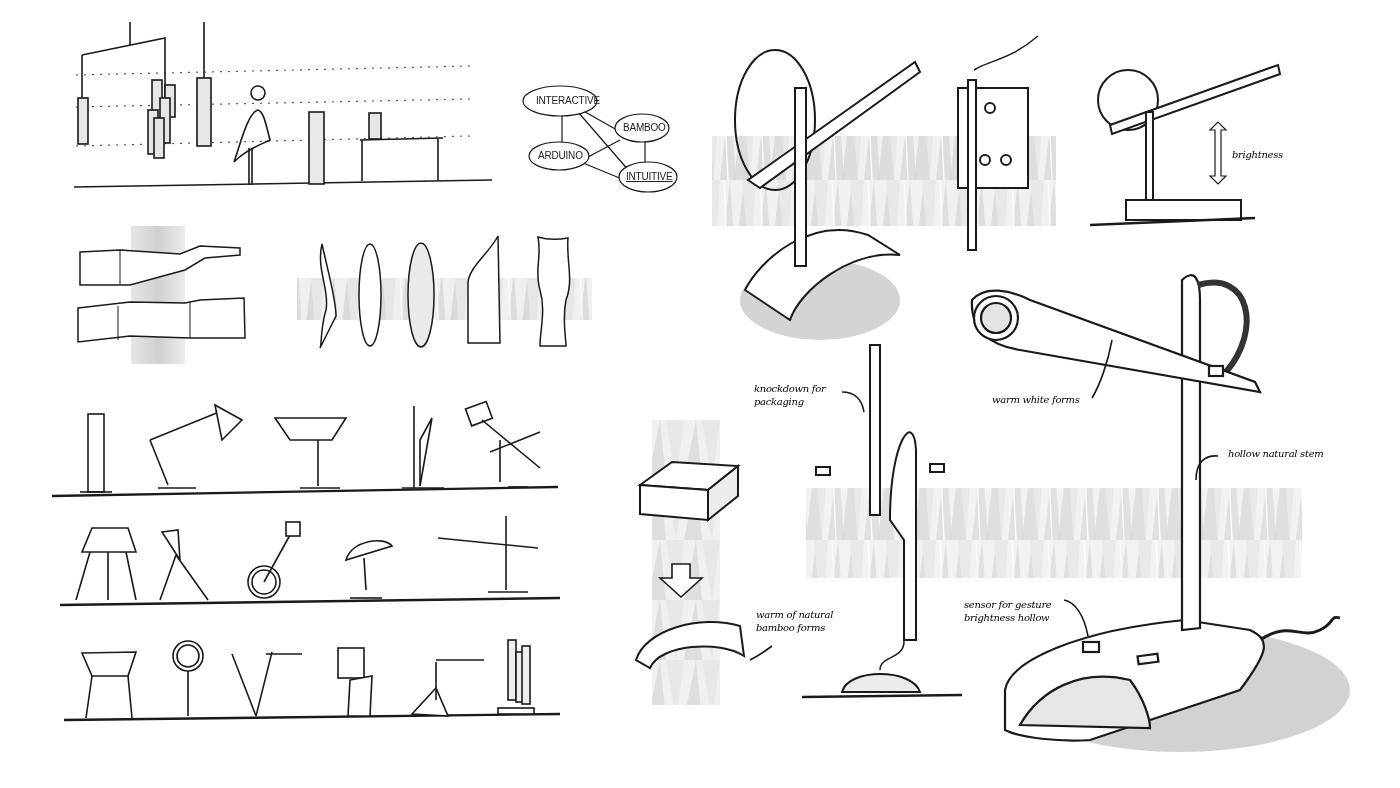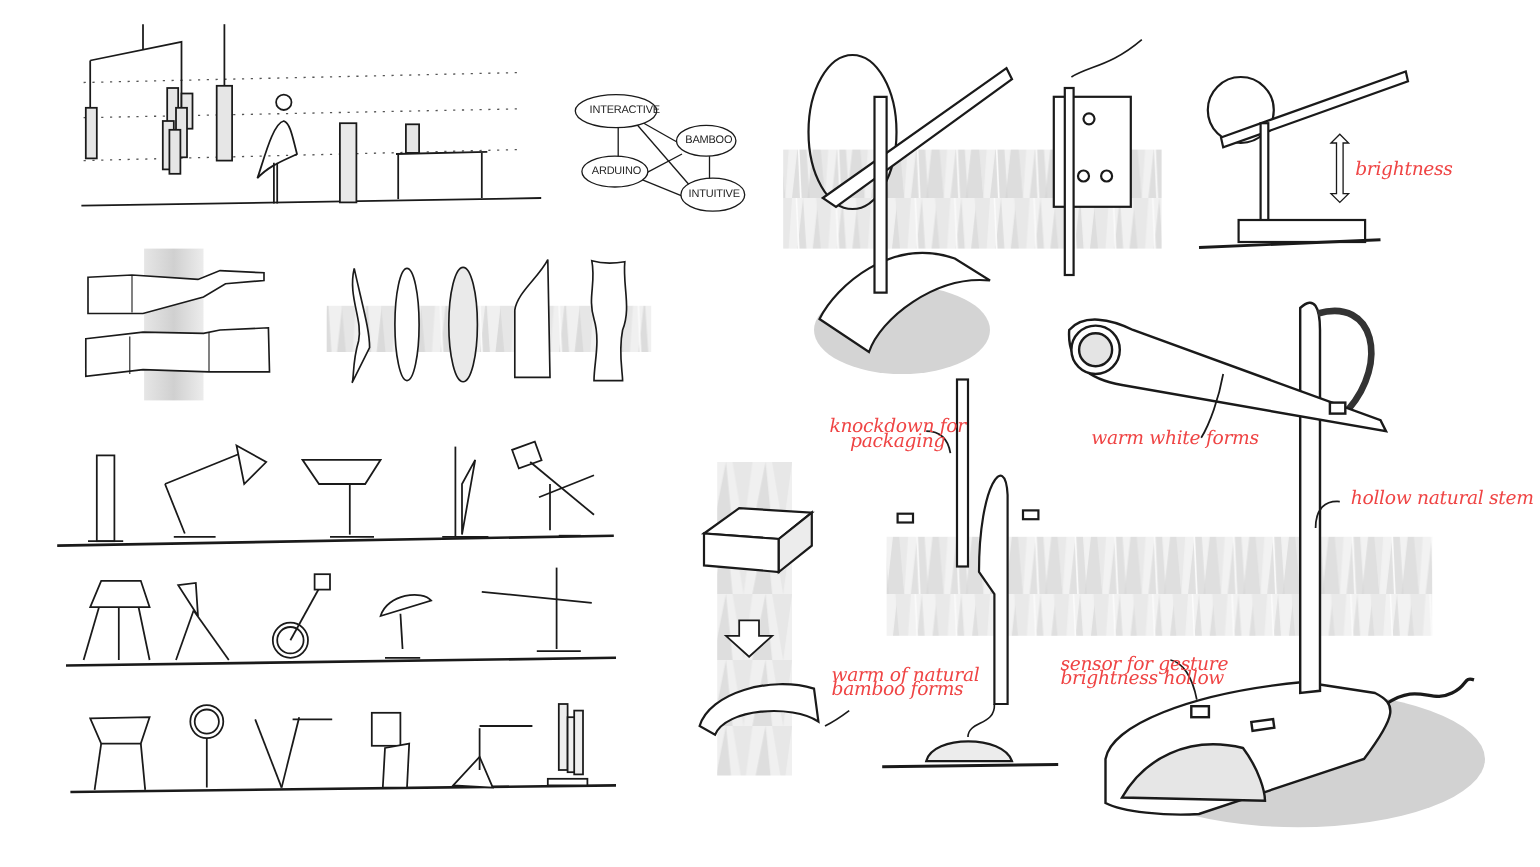--- a/index.html
+++ b/index.html
@@ -1,18 +1,18 @@
 <!DOCTYPE html>
 <html><head>
 <meta charset="utf-8">
 <style>
   html,body{margin:0;padding:0;background:#ffffff;}
   body{width:1400px;height:788px;overflow:hidden;position:relative;font-family:"DejaVu Sans",sans-serif;}
   #sheet{position:absolute;left:0;top:0;width:1400px;height:788px;}
-  .note{position:absolute;font-family:"DejaVu Serif",serif;font-style:italic;color:#ef4444;font-size:17px;line-height:13px;white-space:nowrap;letter-spacing:-0.3px;}
+  .note{position:absolute;font-family:"DejaVu Serif",serif;font-style:italic;color:#000000;font-size:10px;line-height:13px;white-space:nowrap;letter-spacing:-0.3px;}
   .node-label{position:absolute;font-family:"Liberation Sans",sans-serif;font-size:10px;color:#222;text-transform:uppercase;letter-spacing:-0.2px;white-space:nowrap;}
 </style>
 </head>
 <body>
 
 <div id="sheet">
 
 <svg width="1400" height="788" viewBox="0 0 1400 788" xmlns="http://www.w3.org/2000/svg">
   <defs>
     <linearGradient id="fade" x1="0" x2="1" y1="0" y2="0">
@@ -233,25 +233,25 @@
     <path d="M1196 480 C1196 462 1205 455 1218 456"></path>
     <path d="M1064 600 C1075 602 1084 615 1088 636"></path>
     <path d="M750 660 C758 656 764 652 772 646"></path>
   </g>
 </svg>
 
 
 <span class="node-label" style="left:536px;top:95px;">Interactive</span>
 <span class="node-label" style="left:623px;top:122px;">Bamboo</span>
 <span class="node-label" style="left:538px;top:150px;">Arduino</span>
-<span class="node-label" style="left:626px;top:171px;">Intuitive</span>
+<span class="node-label" style="left:626px;top:171px;text-decoration:underline;">Intuitive</span>
 
 
 <span class="note" style="left:1232px;top:148px;">brightness</span>
-<span class="note" style="left:754px;top:382px;white-space:pre;text-align:center;font-style:italic;">knockdown for
+<span class="note" style="left:754px;top:382px;white-space:pre;text-align:left;font-style:italic;">knockdown for
 packaging</span>
 <span class="note" style="left:992px;top:393px;">warm white forms</span>
 <span class="note" style="left:1228px;top:447px;">hollow natural stem</span>
 <span class="note" style="left:964px;top:598px;white-space:pre;">sensor for gesture
 brightness hollow</span>
 <span class="note" style="left:756px;top:608px;white-space:pre;">warm of natural
 bamboo forms</span>
 
 </div>
 

